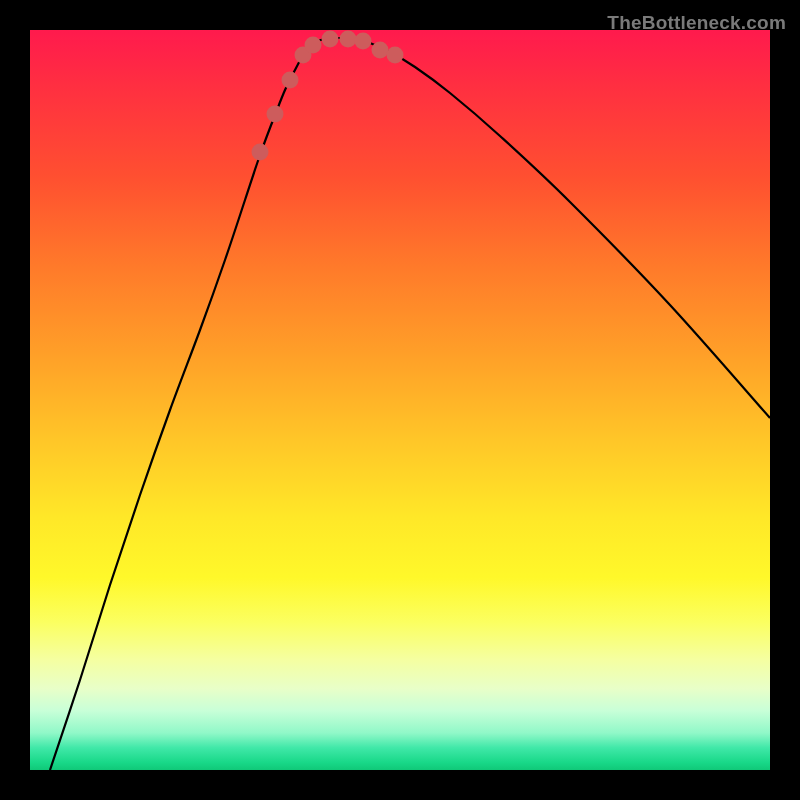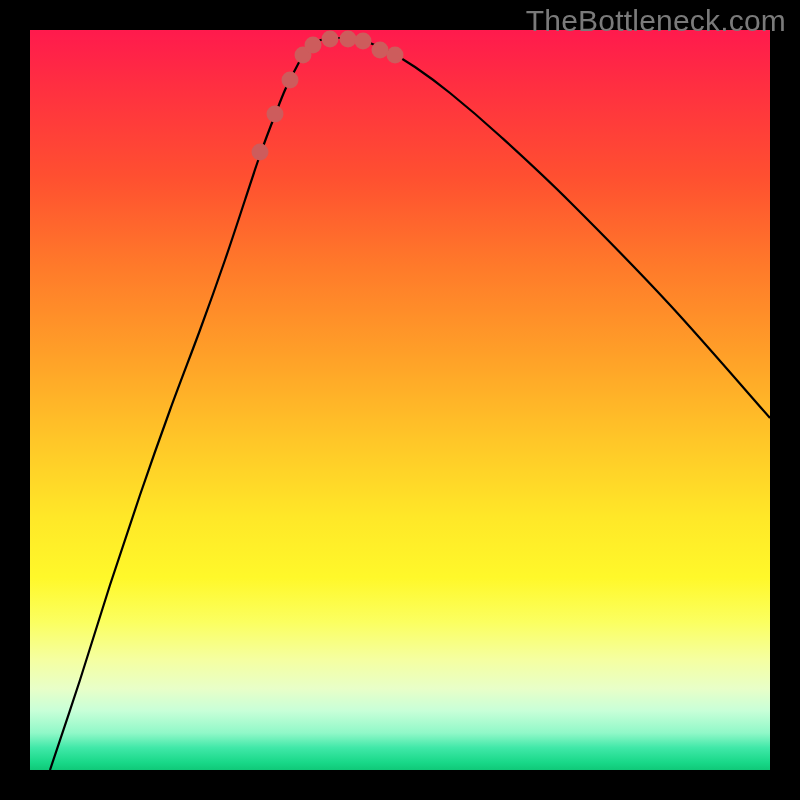--- a/index.html
+++ b/index.html
@@ -31,25 +31,25 @@
       #e8ffc8 89%,
       #c8ffd8 92%,
       #90f8c8 95%,
       #40e8a8 97%,
       #18d888 99%,
       #10c878 100%
     );
   }
   .watermark {
     position: absolute;
-    top: 4px;
+    top: 12px;
     right: 14px;
     color: #7a7a7a;
-    font-size: 30px;
-    font-weight: 400;
+    font-size: 19px;
+    font-weight: 700;
     letter-spacing: 0.2px;
     z-index: 10;
   }
   svg.curve {
     position: absolute;
     left: 30px;
     top: 30px;
     width: 740px;
     height: 740px;
     z-index: 5;

